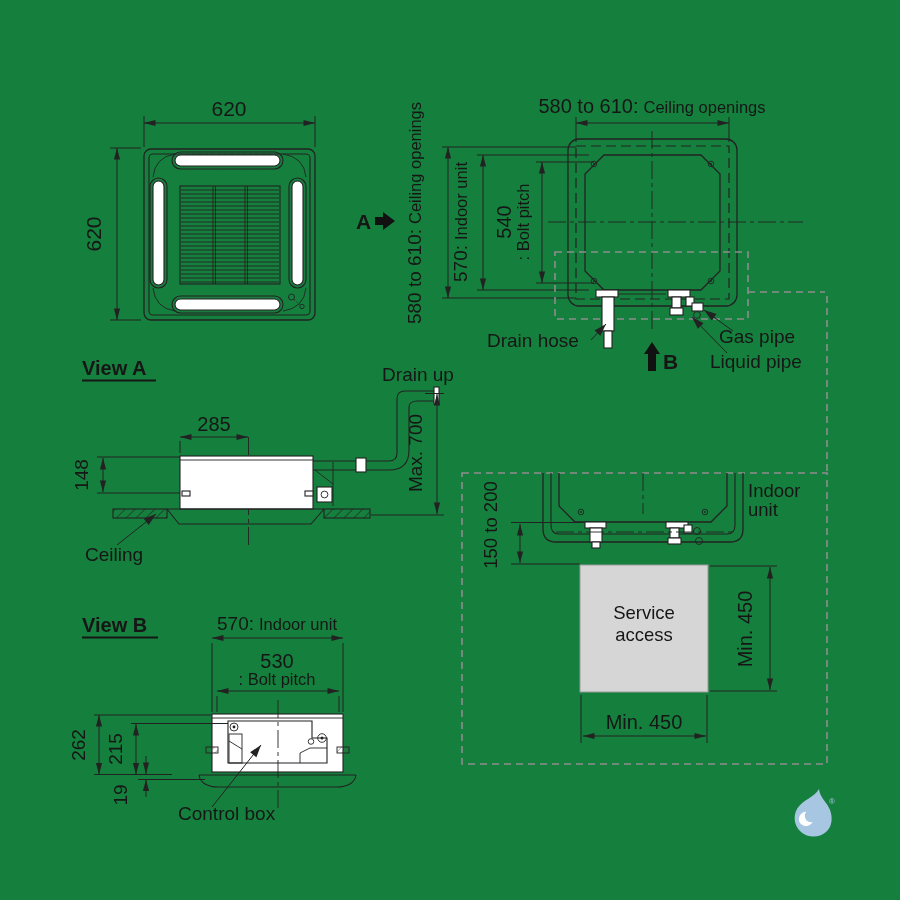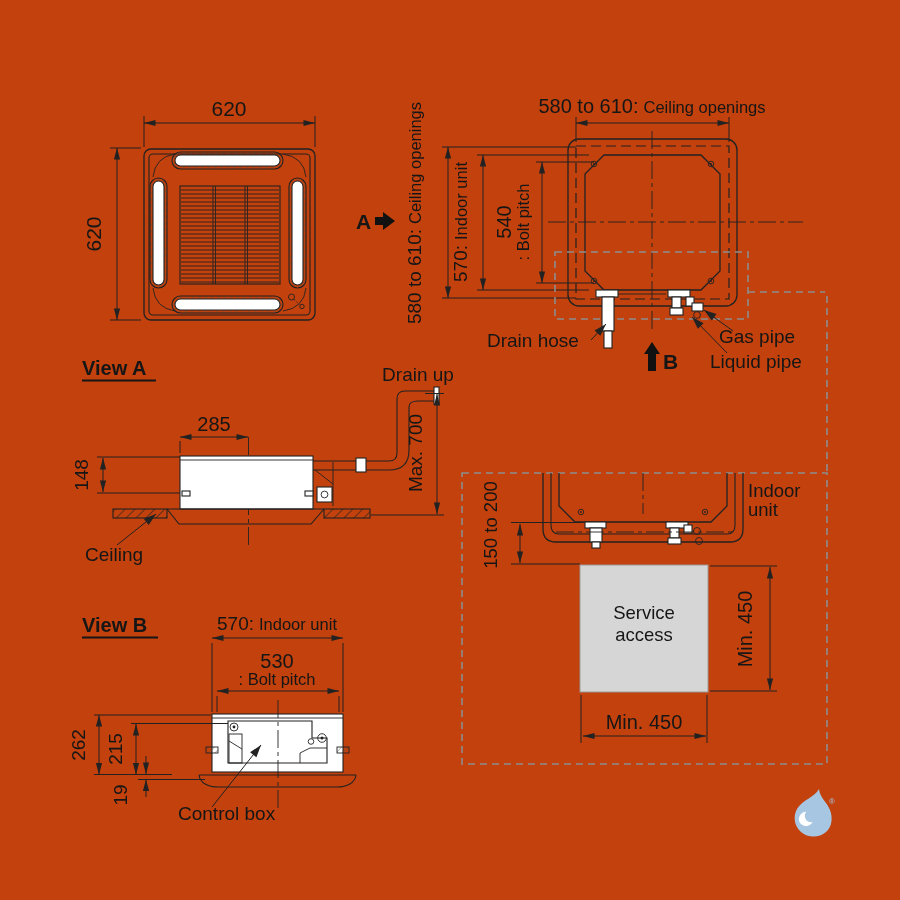--- a/index.html
+++ b/index.html
@@ -1,16 +1,16 @@
 <!DOCTYPE html>
 <html><head>
 <meta charset="utf-8">
 <style>
   html,body{margin:0;padding:0;background:#ffffff;}
-  .canvas{position:relative;width:900px;height:900px;background:#c2410c;overflow:hidden;}
+  .canvas{position:relative;width:900px;height:900px;background:#15803d;overflow:hidden;}
   svg{display:block;}
   svg text{font-family:"Liberation Sans","DejaVu Sans",sans-serif;fill:#161616;}
   .t21{font-size:21px;} .t20{font-size:20px;} .t19{font-size:19px;} .t18{font-size:18.5px;}
   .t16{font-size:16.5px;}
   .t21b{font-size:21px;font-weight:bold;} .t20b{font-size:20px;font-weight:bold;}
   .t7{font-size:8px;fill:#a7c6e2;}
   .mid{text-anchor:middle;}
   .ln{stroke:#222;stroke-width:1.3;fill:none;}
   .ln1{stroke:#222;stroke-width:1.1;fill:none;}
   .thin{stroke:#222;stroke-width:0.9;fill:none;}

